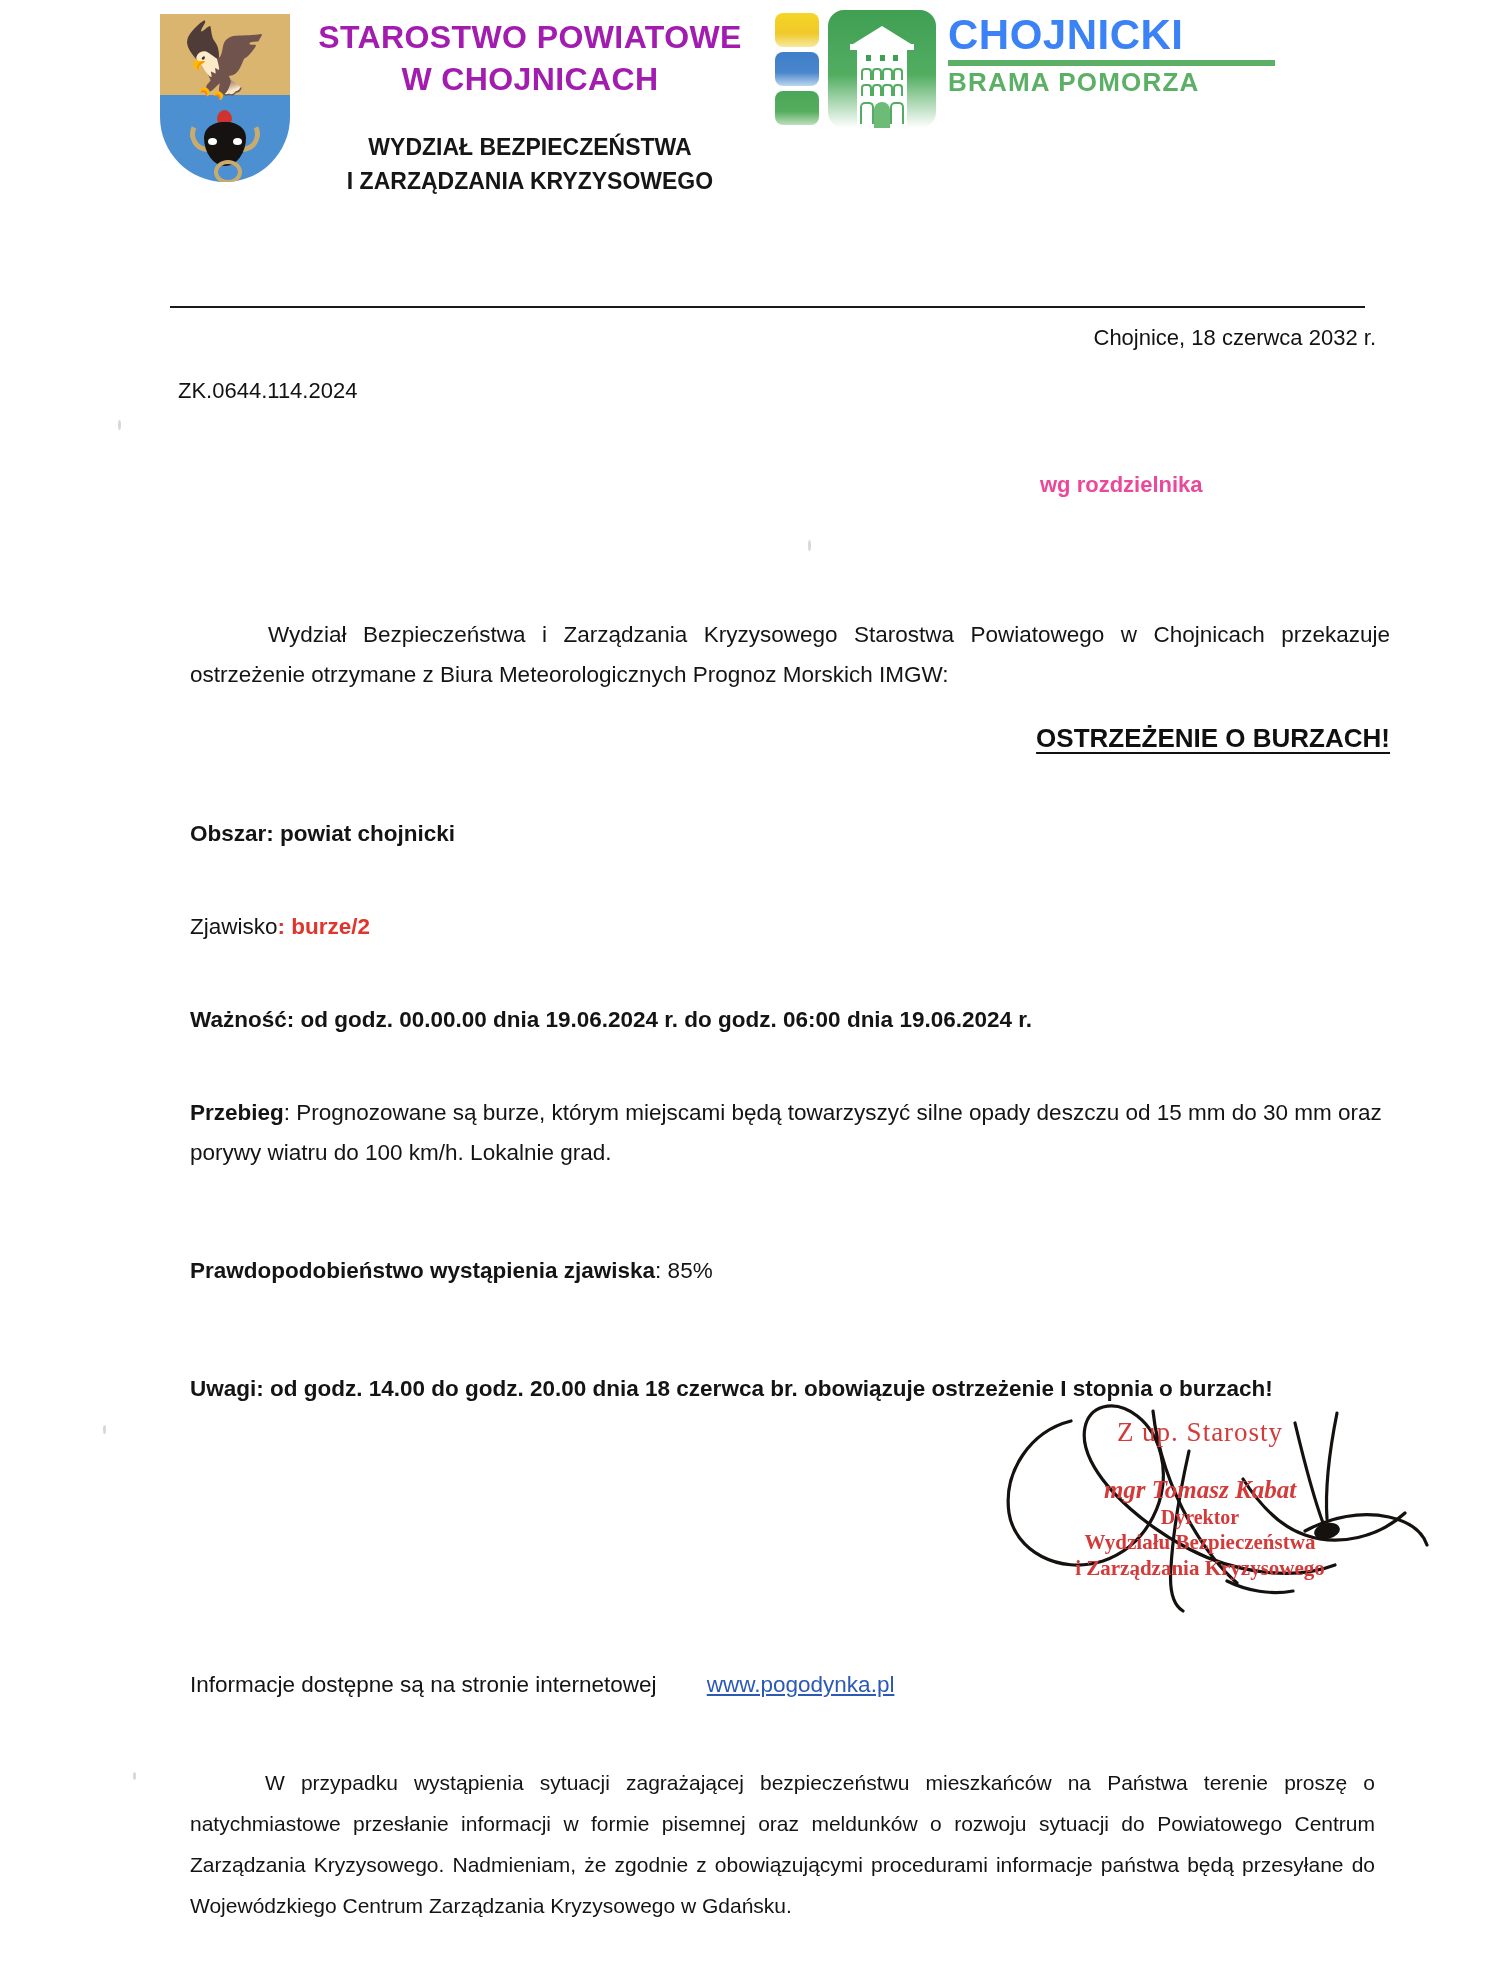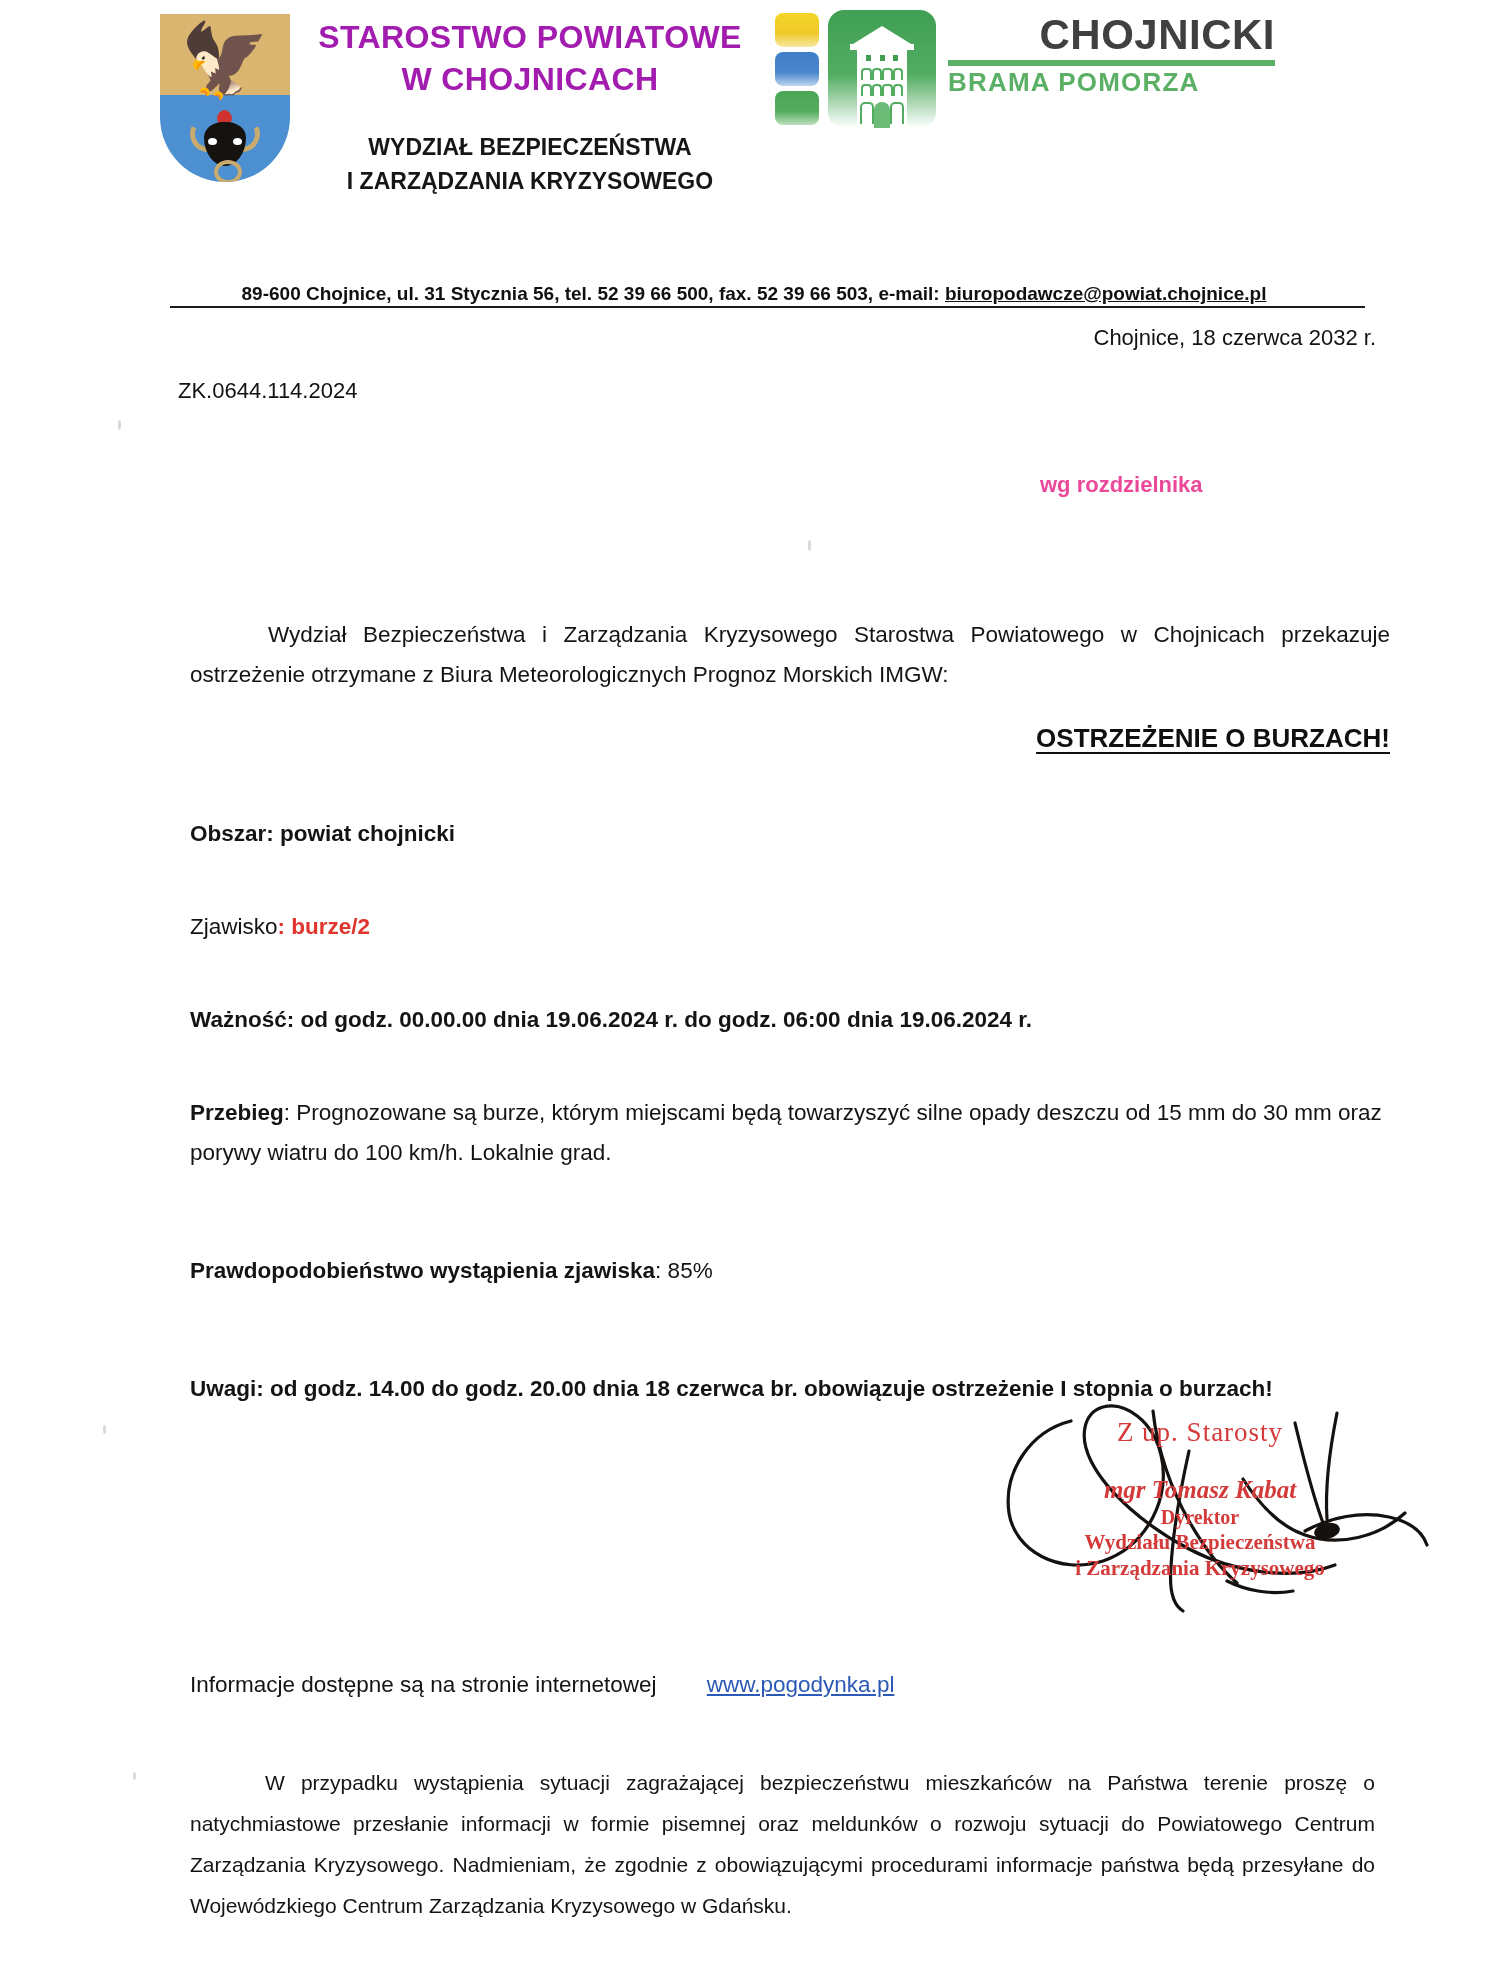--- a/index.html
+++ b/index.html
@@ -253,26 +253,25 @@
     padding-top: 2px;
   }
   .wm-powiat {
     color: #3b7cc4;
     font-weight: bold;
     font-size: 37px;
     line-height: 40px;
     letter-spacing: 9px;
   }
   .wm-chojnicki {
-    color: #404040;
+    color: #3b82f6;
     font-weight: bold;
     font-size: 42px;
     line-height: 45px;
     letter-spacing: 0.5px;
-    text-align: right;
   }
   .wm-rule {
     height: 6px;
     background: #5bb065;
     margin: 3px 0 2px 0;
     width: 327px;
   }
   .wm-brama {
     color: #5bb065;
     font-weight: bold;
@@ -494,21 +493,20 @@
         </div>
       </div>
       <div class="logo-wordmark">
         <div class="wm-chojnicki">CHOJNICKI</div>
         <div class="wm-rule"></div>
         <div class="wm-brama">BRAMA POMORZA</div>
       </div>
     </div>
   </div>
 
-  <div class="address-line"><span>89-600 Chojnice, ul. 31 Stycznia 56, tel. 52 39 66 500, fax. 52 39 66 503, e-mail: </span><a class="email-link" href="#">biuropodawcze@powiat.chojnice.pl</a></div>
   <div class="header-rule"></div>
 
   <div class="place-date">Chojnice,  18 czerwca 2032 r.</div>
   <div class="ref-no">ZK.0644.114.2024</div>
   <div class="addressee">wg rozdzielnika</div>
 
   <div class="body-area">
 
     <p class="intro-para">Wydział Bezpieczeństwa i Zarządzania Kryzysowego Starostwa Powiatowego w Chojnicach przekazuje ostrzeżenie otrzymane z Biura Meteorologicznych Prognoz Morskich IMGW:</p>
 

